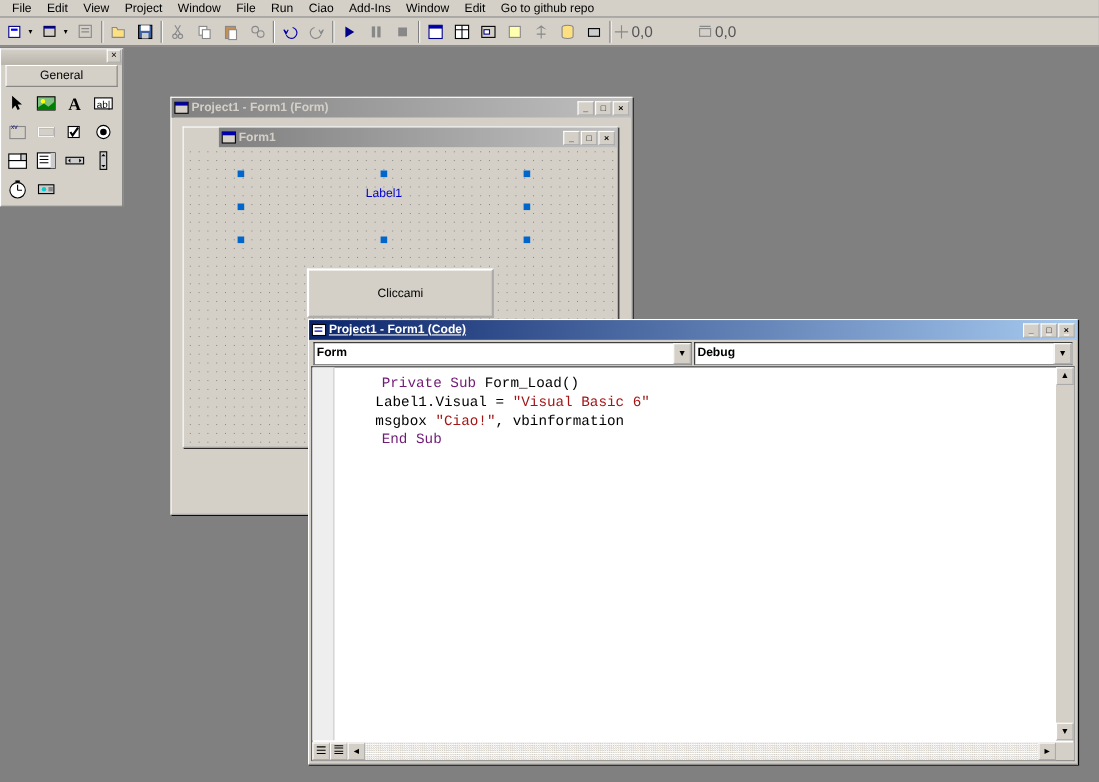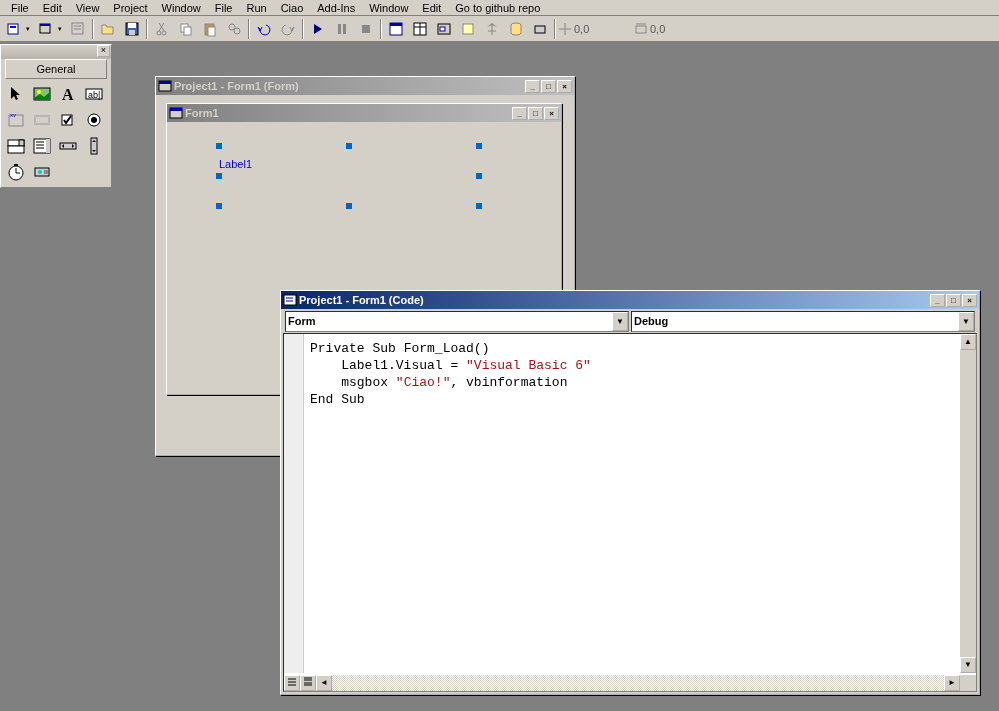--- a/index.html
+++ b/index.html
@@ -34,21 +34,21 @@
 }
 .tb-btn {
   width: 22px; height: 22px;
   display: flex; align-items: center; justify-content: center;
   margin: 0 1px;
   border: 1px solid transparent;
 }
 .tb-btn svg { width: 16px; height: 16px; }
 .tb-sep { width: 2px; height: 20px; border-left: 1px solid #808080; border-right: 1px solid #fff; margin: 0 2px; }
 .tb-drop { width: 8px; font-size: 7px; color: #000; }
-.tb-text { font-size: 11px; color: #555; margin-left: 2px; width: 60px; }
+.tb-text { font-size: 14px; color: #555; margin-left: 2px; width: 60px; }
 
 .mdi-area {
   position: absolute;
   top: 44px; left: 0; right: 0; bottom: 0;
   background: #808080;
 }
 
 .toolbox {
   position: absolute;
   top: 0; left: 0;
@@ -99,70 +99,71 @@
   box-shadow: 1px 1px 0 #000;
 }
 .titlebar {
   height: 18px;
   display: flex;
   align-items: center;
   padding: 0 2px;
   color: #fff;
   font-weight: bold;
 }
-.tb-active { background: linear-gradient(to right, #0A246A, #A6CAF0); }
+.tb-active { background: linear-gradient(to right, #0A246A, #A6CAF0); text-decoration: underline; }
 .tb-inactive { background: linear-gradient(to right, #808080, #C0C0C0); color: #D4D0C8; }
 .titlebar-icon { width: 14px; height: 14px; margin-right: 2px; }
 .titlebar-text { flex: 1; font-size: 11px; font-weight: bold; }
 .titlebar-btns { display: flex; }
 .tbar-btn {
   width: 15px; height: 13px;
   background: #D4D0C8;
   border: 1px outset #fff;
   margin-left: 1px;
   font-family: Marlett, Arial;
   font-size: 8px;
   text-align: center;
   line-height: 11px;
   color: #000;
 }
 
 .designer-outer {
   position: absolute;
-  top: 32px; left: 155px;
+  top: 44px; left: 155px;
   width: 420px; height: 380px;
 }
 .designer-client {
   position: absolute;
   top: 18px; left: 2px; right: 2px; bottom: 2px;
   background: #D4D0C8;
 }
 .form-window {
   position: absolute;
   top: 8px; left: 8px;
-  width: 396px; height: 292px;
+  width: 396px; height: 292px; padding-left: 32px;
 }
 .form-client {
   position: absolute;
   top: 18px; left: 2px; right: 2px; bottom: 2px;
   background: #D4D0C8;
   background-image: radial-gradient(#808080 0.5px, transparent 0.5px);
   background-size: 8px 8px;
 }
 .sel-handle {
   position: absolute;
   width: 6px; height: 6px;
   background: #0066CC;
 }
 .label-ctrl {
   position: absolute;
   top: 24px; left: 50px;
   width: 260px; height: 60px;
   color: #0000CC;
   font-size: 11px;
+  text-align: center;
   padding-top: 12px;
 }
 .button-ctrl {
   position: absolute;
   top: 110px; left: 110px;
   width: 170px; height: 45px;
   background: #D4D0C8;
   border: 2px outset #fff;
   text-align: center;
   line-height: 43px;
@@ -219,21 +220,21 @@
   line-height: 17px;
   padding-top: 4px;
 }
 .code-margin {
   position: absolute;
   top: 0; left: 0; bottom: 18px;
   width: 20px;
   background: #EEEEEE;
   border-right: 1px solid #ccc;
 }
-.kw { color: #000000; }
+.kw { color: #701a75; margin-left: 37px; }
 .str { color: #A31515; }
 .vscroll {
   position: absolute; right: 0; top: 0; bottom: 18px; width: 16px;
   background: #D4D0C8;
 }
 .hscroll {
   position: absolute; left: 0; right: 0; bottom: 0; height: 16px;
   background: #D4D0C8;
   display: flex;
 }
@@ -545,20 +546,21 @@
             <span>Label1</span>
             <div class="sel-handle" style="top:-3px;left:-3px"></div>
             <div class="sel-handle" style="top:-3px;left:50%;margin-left:-3px"></div>
             <div class="sel-handle" style="top:-3px;right:-3px"></div>
             <div class="sel-handle" style="top:50%;left:-3px;margin-top:-3px"></div>
             <div class="sel-handle" style="top:50%;right:-3px;margin-top:-3px"></div>
             <div class="sel-handle" style="bottom:-3px;left:-3px"></div>
             <div class="sel-handle" style="bottom:-3px;left:50%;margin-left:-3px"></div>
             <div class="sel-handle" style="bottom:-3px;right:-3px"></div>
           </div>
+          <div class="button-ctrl">Cliccami</div>
         </div>
       </div>
     </div>
   </div>
 
   <div class="window code-window">
     <div class="titlebar tb-active">
       <svg class="titlebar-icon" viewBox="0 0 14 14">
           <rect x="1" y="2" width="12" height="10" fill="#fff" stroke="#000"></rect>
           <line x1="3" y1="5" x2="10" y2="5" stroke="#00A"></line>

